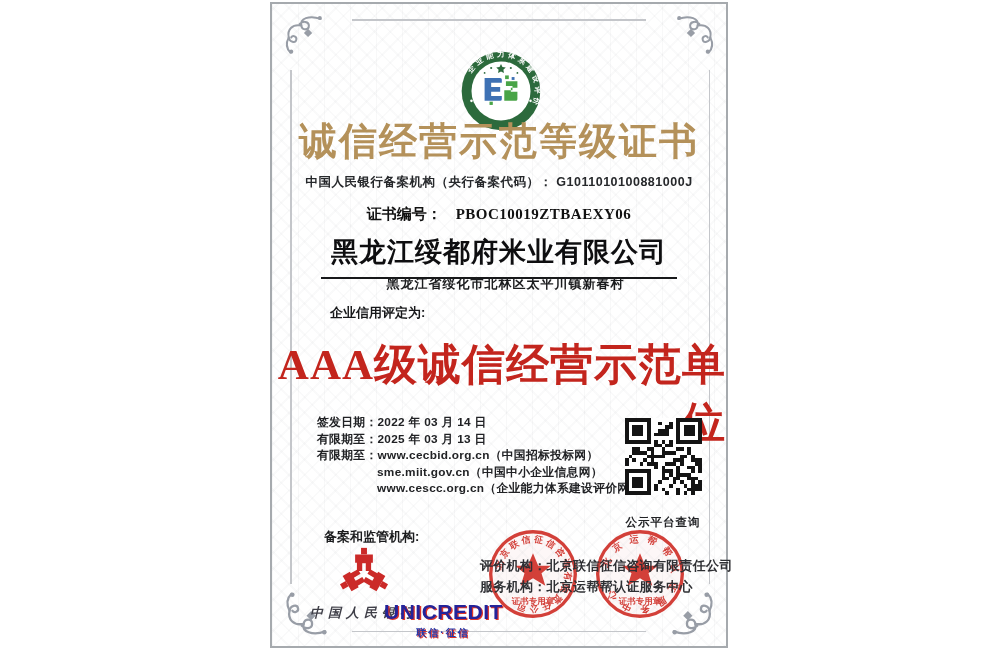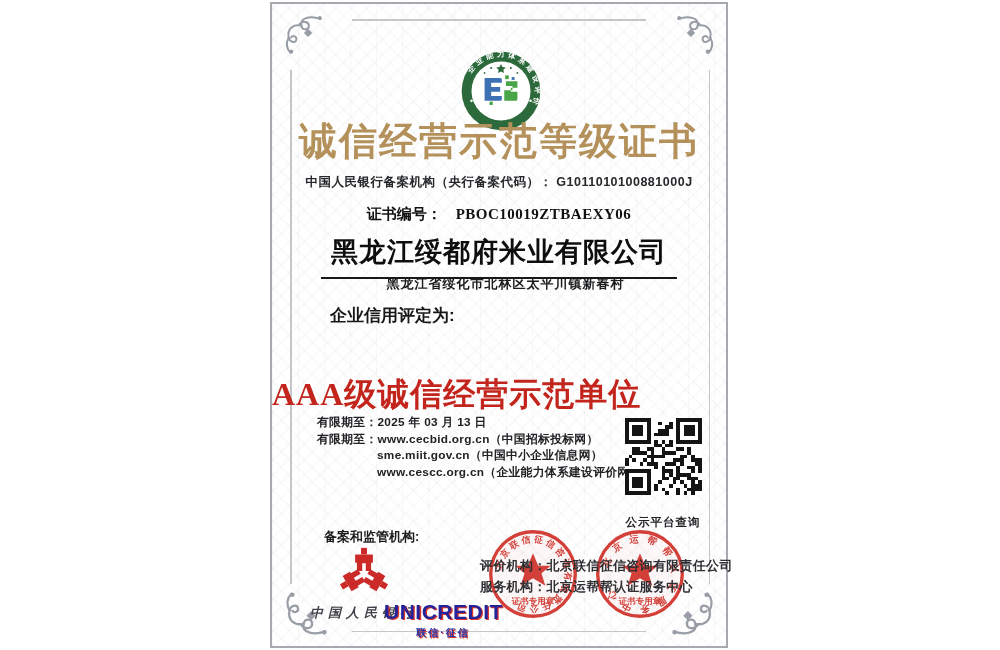--- a/index.html
+++ b/index.html
@@ -45,26 +45,26 @@
   .company-wrap{position:absolute;left:0;right:0;top:230px;text-align:center;}
   .company{
     display:inline-block;font-size:27px;font-weight:800;color:#0e0e10;
     padding:0 10px 7px 10px;border-bottom:2.5px solid #17181a;letter-spacing:1px;
   }
   .address{
     position:absolute;left:13px;right:0;top:271px;text-align:center;
     font-size:13px;font-weight:700;color:#1b1c1e;letter-spacing:1px;
   }
   .rating-label{
-    position:absolute;left:58px;top:300px;font-size:17px;font-weight:700;color:#17181a;text-align:center;
+    position:absolute;left:58px;top:300px;font-size:13px;font-weight:700;color:#17181a;text-align:center;
   }
   .rating{
-    position:absolute;left:0;right:0;top:332px;text-align:left;
-    font-family:"Liberation Serif", serif;font-size:32px;font-weight:700;
-    color:#c3251d;letter-spacing:1px;margin-top:37px;
+    position:absolute;left:0;right:0;top:332px;text-align:right;
+    font-family:"Liberation Serif", serif;font-size:43px;font-weight:700;
+    color:#c3251d;letter-spacing:1px;
   }
   .info{
     position:absolute;left:45px;top:410px;font-size:11.8px;font-weight:700;
     color:#212225;line-height:16.6px;letter-spacing:0.3px;
   }
   .info .row{white-space:nowrap;}
   .info .indent{padding-left:60px;}
   .qr-block{position:absolute;left:336px;top:414px;width:110px;text-align:center;}
   .qr-box{width:77px;height:77px;margin:0 auto;background:#fff;}
   .qr-caption{margin-top:20px;font-size:11.5px;font-weight:700;color:#212225;letter-spacing:1px;}
@@ -177,20 +177,21 @@
 
   <div class="company-wrap">
     <span class="company">黑龙江绥都府米业有限公司</span>
   </div>
   <div class="address">黑龙江省绥化市北林区太平川镇新春村</div>
 
   <div class="rating-label">企业信用评定为:</div>
   <div class="rating">AAA级诚信经营示范单位</div>
 
   <div class="info">
+    <div class="row"><span>签发日期：</span><span>2022 年 03 月 14 日</span></div>
     <div class="row"><span>有限期至：</span><span>2025 年 03 月 13 日</span></div>
     <div class="row"><span>有限期至：</span><span>www.cecbid.org.cn（中国招标投标网）</span></div>
     <div class="row indent"><span>sme.miit.gov.cn（中国中小企业信息网）</span></div>
     <div class="row indent"><span>www.cescc.org.cn（企业能力体系建设评价网）</span></div>
   </div>
 
   <div class="qr-block">
     <div class="qr-box">
       <svg id="qr-svg" width="77" height="77" viewBox="0 0 21 21" shape-rendering="crispEdges">
           <path d="M0 0h1v1h-1zM1 0h1v1h-1zM2 0h1v1h-1zM3 0h1v1h-1zM4 0h1v1h-1zM5 0h1v1h-1zM6 0h1v1h-1zM14 0h1v1h-1zM15 0h1v1h-1zM16 0h1v1h-1zM17 0h1v1h-1zM18 0h1v1h-1zM19 0h1v1h-1zM20 0h1v1h-1zM0 1h1v1h-1zM6 1h1v1h-1zM9 1h1v1h-1zM12 1h1v1h-1zM14 1h1v1h-1zM20 1h1v1h-1zM0 2h1v1h-1zM2 2h1v1h-1zM3 2h1v1h-1zM4 2h1v1h-1zM6 2h1v1h-1zM11 2h1v1h-1zM12 2h1v1h-1zM14 2h1v1h-1zM16 2h1v1h-1zM17 2h1v1h-1zM18 2h1v1h-1zM20 2h1v1h-1zM0 3h1v1h-1zM2 3h1v1h-1zM3 3h1v1h-1zM4 3h1v1h-1zM6 3h1v1h-1zM9 3h1v1h-1zM10 3h1v1h-1zM11 3h1v1h-1zM14 3h1v1h-1zM16 3h1v1h-1zM17 3h1v1h-1zM18 3h1v1h-1zM20 3h1v1h-1zM0 4h1v1h-1zM2 4h1v1h-1zM3 4h1v1h-1zM4 4h1v1h-1zM6 4h1v1h-1zM8 4h1v1h-1zM9 4h1v1h-1zM10 4h1v1h-1zM11 4h1v1h-1zM14 4h1v1h-1zM16 4h1v1h-1zM17 4h1v1h-1zM18 4h1v1h-1zM20 4h1v1h-1zM0 5h1v1h-1zM6 5h1v1h-1zM14 5h1v1h-1zM20 5h1v1h-1zM0 6h1v1h-1zM1 6h1v1h-1zM2 6h1v1h-1zM3 6h1v1h-1zM4 6h1v1h-1zM5 6h1v1h-1zM6 6h1v1h-1zM8 6h1v1h-1zM10 6h1v1h-1zM12 6h1v1h-1zM14 6h1v1h-1zM15 6h1v1h-1zM16 6h1v1h-1zM17 6h1v1h-1zM18 6h1v1h-1zM19 6h1v1h-1zM20 6h1v1h-1zM8 7h1v1h-1zM9 7h1v1h-1zM11 7h1v1h-1zM12 7h1v1h-1zM2 8h1v1h-1zM3 8h1v1h-1zM6 8h1v1h-1zM7 8h1v1h-1zM10 8h1v1h-1zM14 8h1v1h-1zM15 8h1v1h-1zM17 8h1v1h-1zM2 9h1v1h-1zM3 9h1v1h-1zM4 9h1v1h-1zM5 9h1v1h-1zM7 9h1v1h-1zM10 9h1v1h-1zM11 9h1v1h-1zM12 9h1v1h-1zM13 9h1v1h-1zM17 9h1v1h-1zM1 10h1v1h-1zM6 10h1v1h-1zM7 10h1v1h-1zM8 10h1v1h-1zM9 10h1v1h-1zM10 10h1v1h-1zM15 10h1v1h-1zM16 10h1v1h-1zM18 10h1v1h-1zM0 11h1v1h-1zM2 11h1v1h-1zM5 11h1v1h-1zM7 11h1v1h-1zM13 11h1v1h-1zM14 11h1v1h-1zM15 11h1v1h-1zM18 11h1v1h-1zM19 11h1v1h-1zM20 11h1v1h-1zM0 12h1v1h-1zM4 12h1v1h-1zM6 12h1v1h-1zM7 12h1v1h-1zM8 12h1v1h-1zM11 12h1v1h-1zM12 12h1v1h-1zM13 12h1v1h-1zM15 12h1v1h-1zM19 12h1v1h-1zM20 12h1v1h-1zM8 13h1v1h-1zM10 13h1v1h-1zM14 13h1v1h-1zM17 13h1v1h-1zM18 13h1v1h-1zM20 13h1v1h-1zM0 14h1v1h-1zM1 14h1v1h-1zM2 14h1v1h-1zM3 14h1v1h-1zM4 14h1v1h-1zM5 14h1v1h-1zM6 14h1v1h-1zM10 14h1v1h-1zM11 14h1v1h-1zM12 14h1v1h-1zM14 14h1v1h-1zM18 14h1v1h-1zM20 14h1v1h-1zM0 15h1v1h-1zM6 15h1v1h-1zM10 15h1v1h-1zM12 15h1v1h-1zM14 15h1v1h-1zM15 15h1v1h-1zM16 15h1v1h-1zM17 15h1v1h-1zM0 16h1v1h-1zM2 16h1v1h-1zM3 16h1v1h-1zM4 16h1v1h-1zM6 16h1v1h-1zM10 16h1v1h-1zM11 16h1v1h-1zM13 16h1v1h-1zM14 16h1v1h-1zM17 16h1v1h-1zM18 16h1v1h-1zM19 16h1v1h-1zM0 17h1v1h-1zM2 17h1v1h-1zM3 17h1v1h-1zM4 17h1v1h-1zM6 17h1v1h-1zM9 17h1v1h-1zM13 17h1v1h-1zM15 17h1v1h-1zM18 17h1v1h-1zM20 17h1v1h-1zM0 18h1v1h-1zM2 18h1v1h-1zM3 18h1v1h-1zM4 18h1v1h-1zM6 18h1v1h-1zM8 18h1v1h-1zM12 18h1v1h-1zM16 18h1v1h-1zM18 18h1v1h-1zM19 18h1v1h-1zM20 18h1v1h-1zM0 19h1v1h-1zM6 19h1v1h-1zM8 19h1v1h-1zM10 19h1v1h-1zM14 19h1v1h-1zM17 19h1v1h-1zM18 19h1v1h-1zM19 19h1v1h-1zM20 19h1v1h-1zM0 20h1v1h-1zM1 20h1v1h-1zM2 20h1v1h-1zM3 20h1v1h-1zM4 20h1v1h-1zM5 20h1v1h-1zM6 20h1v1h-1zM11 20h1v1h-1zM14 20h1v1h-1zM16 20h1v1h-1zM18 20h1v1h-1z" fill="#141414"></path>

